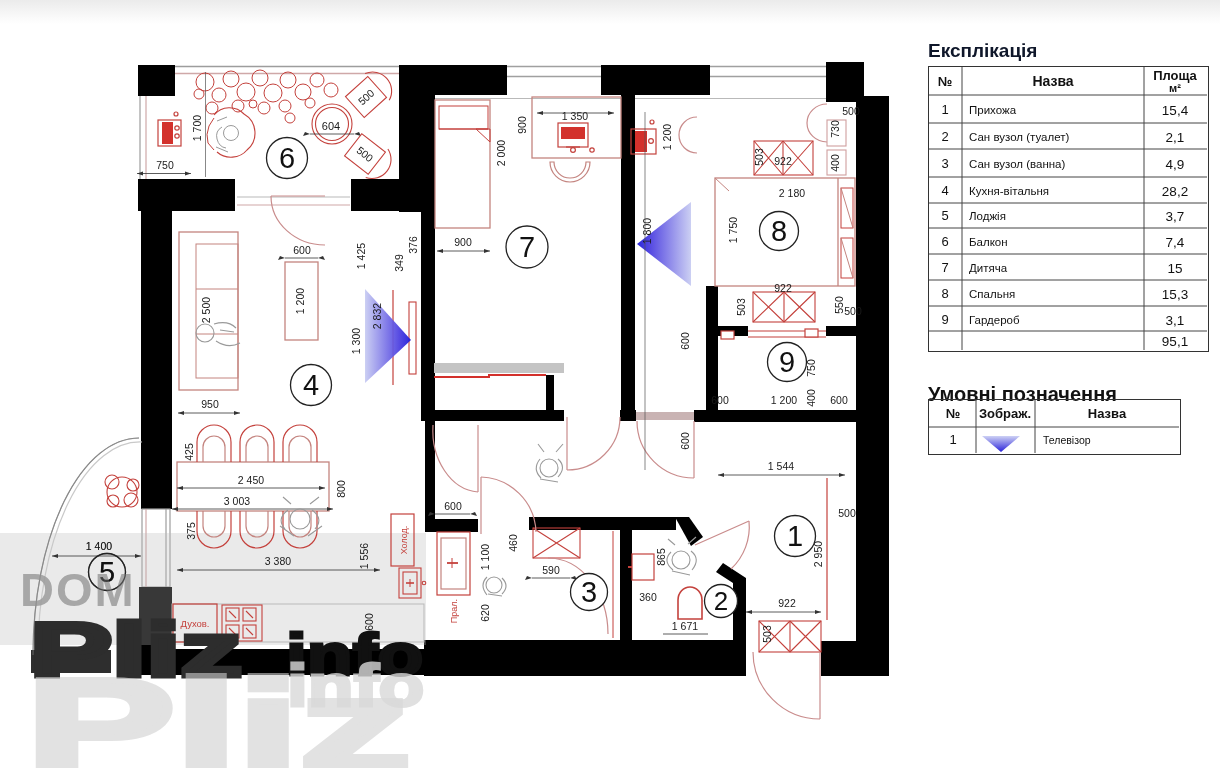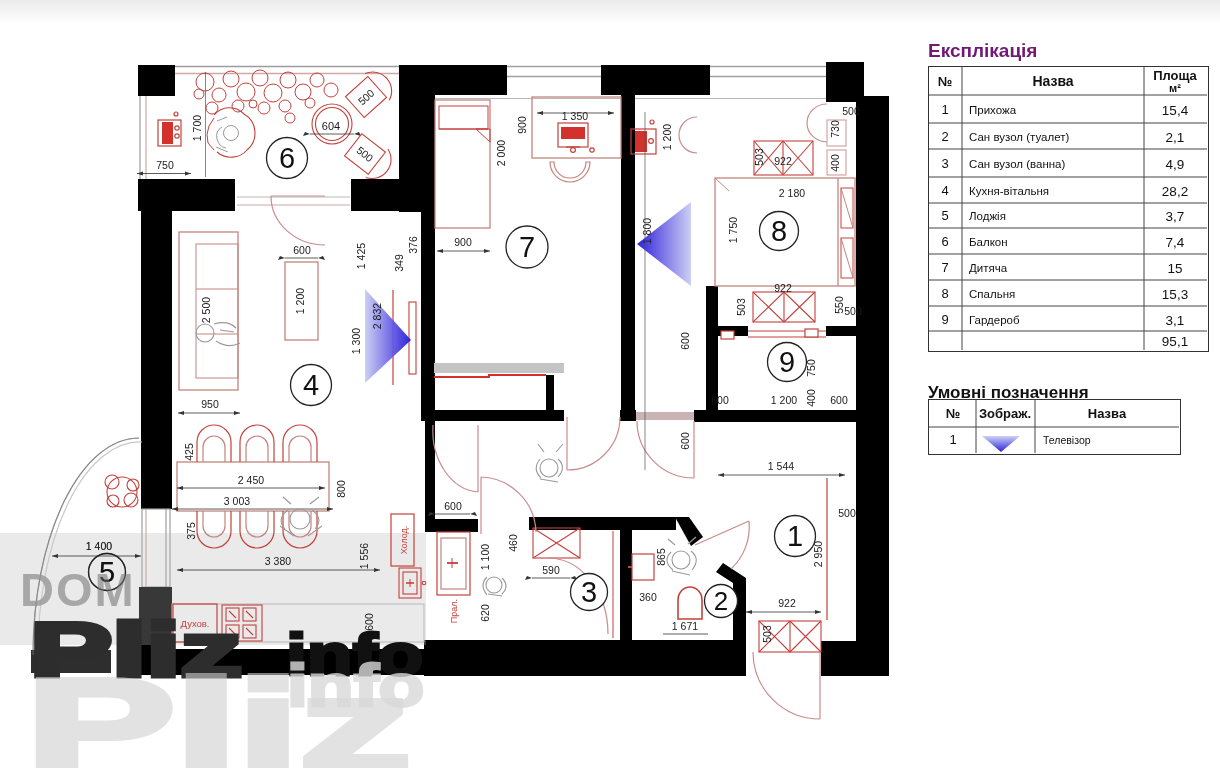--- a/index.html
+++ b/index.html
@@ -674,21 +674,21 @@
 </g>
 
 <g opacity="0.6">
         <circle cx="107" cy="572" r="18.5" fill="none" stroke="#222" stroke-width="1.3"></circle>
         <text class="rn" x="107" y="582" text-anchor="middle">5</text>
 <path d="M139,438 A106,217 0 0 0 33,655" fill="none" stroke="#8a8a8a" stroke-width="1"></path>
 <text class="dim" x="99" y="550" text-anchor="middle">1 400</text>
       </g>
 </svg>
 
-<div style="position:absolute;left:928px;top:40px;font-size:19px;font-weight:bold;color:#701a75">Експлікація</div>
+<div style="position:absolute;left:928px;top:40px;font-size:19px;font-weight:bold;color:#0f172a">Експлікація</div>
 
 <div style="position:absolute;left:928px;top:66px;width:281px;height:286px;border:1.5px solid #333;box-sizing:border-box">
   <svg width="278" height="283" viewBox="0 0 278 283">
     <g stroke="#444" stroke-width="1" fill="none">
       <line x1="33" y1="0" x2="33" y2="283"></line>
       <line x1="215" y1="0" x2="215" y2="283"></line>
       <line x1="0" y1="28" x2="278" y2="28"></line>
       <line x1="0" y1="56" x2="278" y2="56"></line>
       <line x1="0" y1="82" x2="278" y2="82"></line>
       <line x1="0" y1="110" x2="278" y2="110"></line>
@@ -729,21 +729,21 @@
           <text x="40" y="231" style="font-size:11.5px">Спальня</text>
           <text x="246" y="232" text-anchor="middle" style="font-size:13.5px">15,3</text>
       <text x="16" y="257" text-anchor="middle">9</text>
           <text x="40" y="257" style="font-size:11.5px">Гардероб</text>
           <text x="246" y="258" text-anchor="middle" style="font-size:13.5px">3,1</text>
       <text x="246" y="279" text-anchor="middle" style="font-size:13.5px">95,1</text>
     </g>
   </svg>
 </div>
 
-<div style="position:absolute;left:928px;top:383px;font-size:17px;font-weight:bold;color:#111">Умовні позначення</div>
+<div style="position:absolute;left:928px;top:383px;font-size:20px;font-weight:bold;color:#111">Умовні позначення</div>
 
 <div style="position:absolute;left:928px;top:399px;width:253px;height:56px;border:1.5px solid #333;box-sizing:border-box">
   <svg width="250" height="53" viewBox="0 0 250 53">
     <g stroke="#444" stroke-width="1" fill="none">
       <line x1="47" y1="0" x2="47" y2="53"></line>
       <line x1="106" y1="0" x2="106" y2="53"></line>
       <line x1="0" y1="27" x2="250" y2="27"></line>
     </g>
     <g fill="#111">
       <text x="24" y="18" text-anchor="middle" style="font-size:13px;font-weight:bold">№</text>

